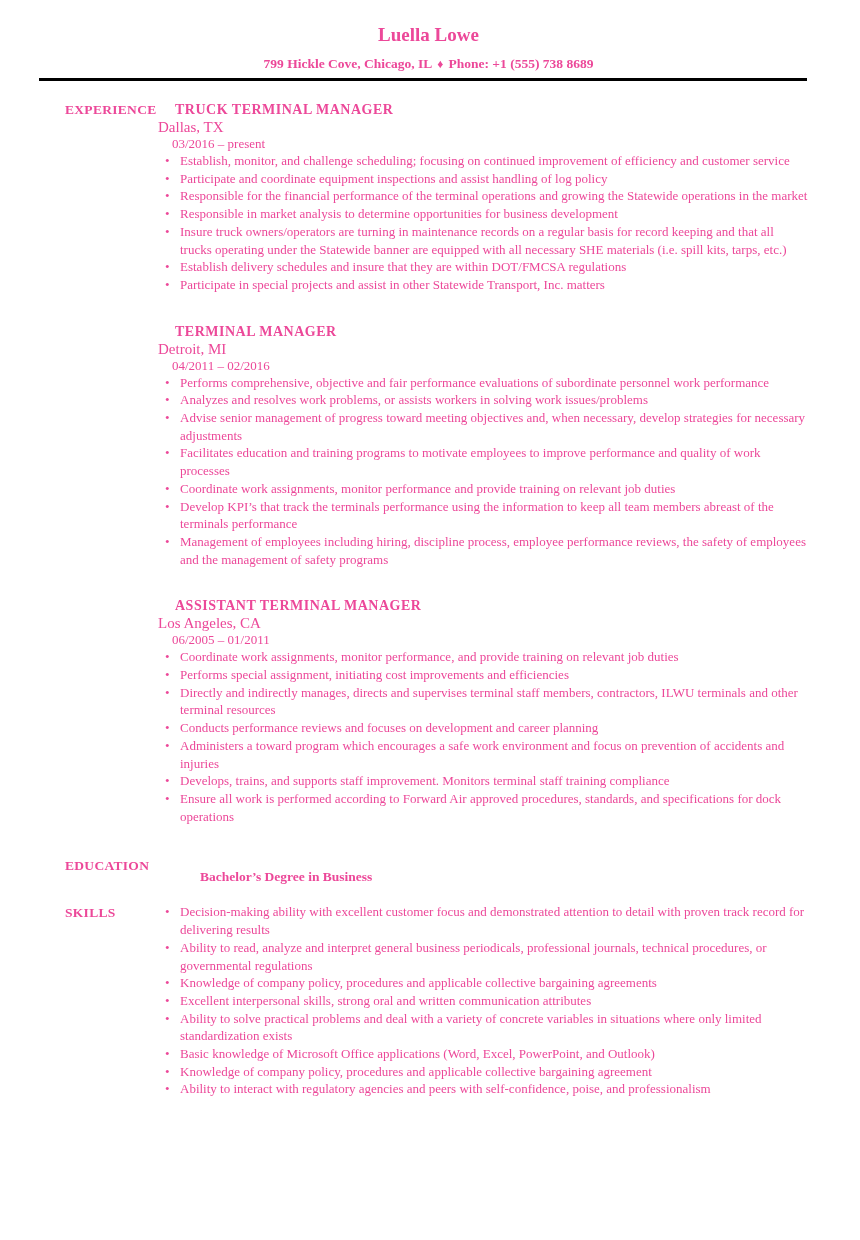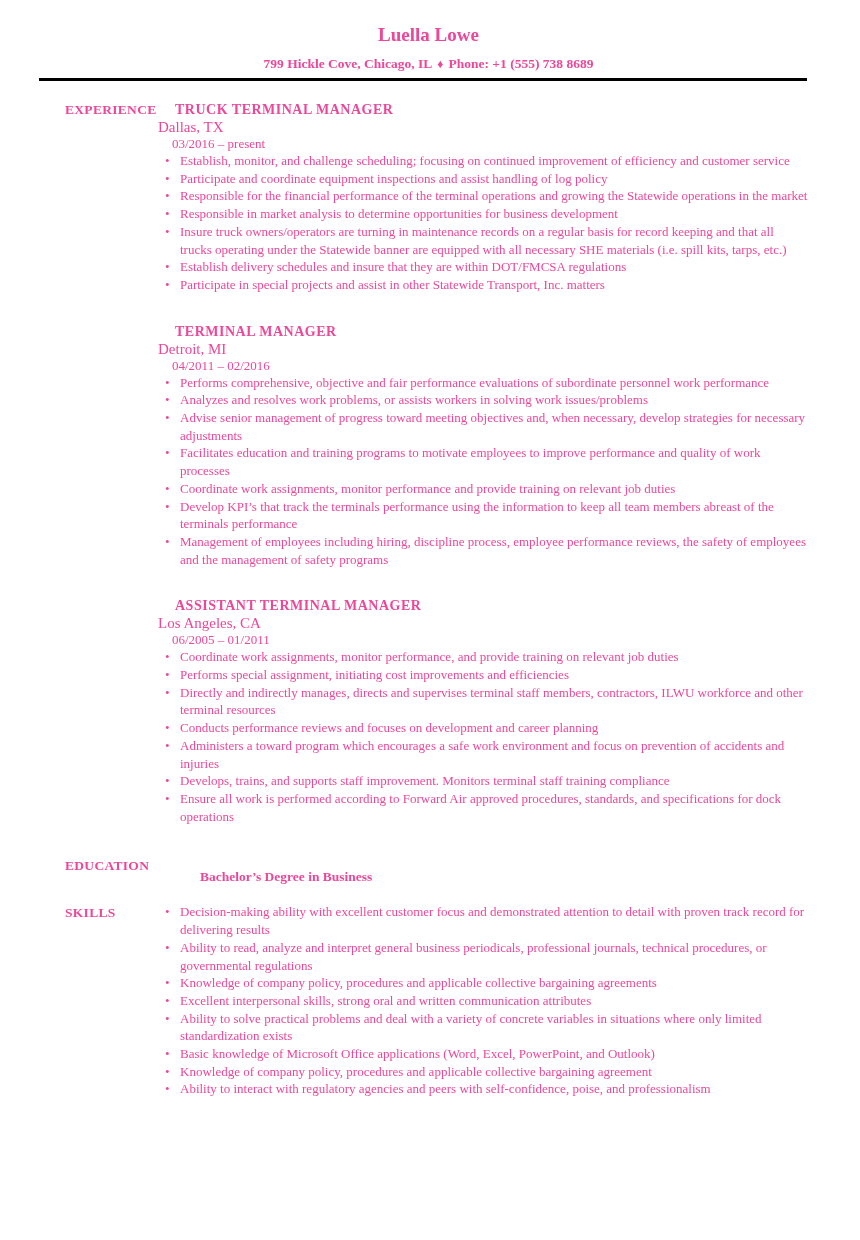--- a/index.html
+++ b/index.html
@@ -143,21 +143,21 @@
         </ul>
       </div>
 
       <div class="job">
         <div class="job-title">ASSISTANT TERMINAL MANAGER</div>
         <div class="job-location">Los Angeles, CA</div>
         <div class="job-dates">06/2005 – 01/2011</div>
         <ul class="bullets">
           <li>Coordinate work assignments, monitor performance, and provide training on relevant job duties</li>
           <li>Performs special assignment, initiating cost improvements and efficiencies</li>
-          <li>Directly and indirectly manages, directs and supervises terminal staff members, contractors, ILWU workforce and other terminal resources</li>
+          <li>Directly and indirectly manages, directs and supervises terminal staff members, contractors, ILWU terminals and other terminal resources</li>
           <li>Conducts performance reviews and focuses on development and career planning</li>
           <li>Administers a toward program which encourages a safe work environment and focus on prevention of accidents and injuries</li>
           <li>Develops, trains, and supports staff improvement. Monitors terminal staff training compliance</li>
           <li>Ensure all work is performed according to Forward Air approved procedures, standards, and specifications for dock operations</li>
         </ul>
       </div>
 
     </div>
   </div>
 

